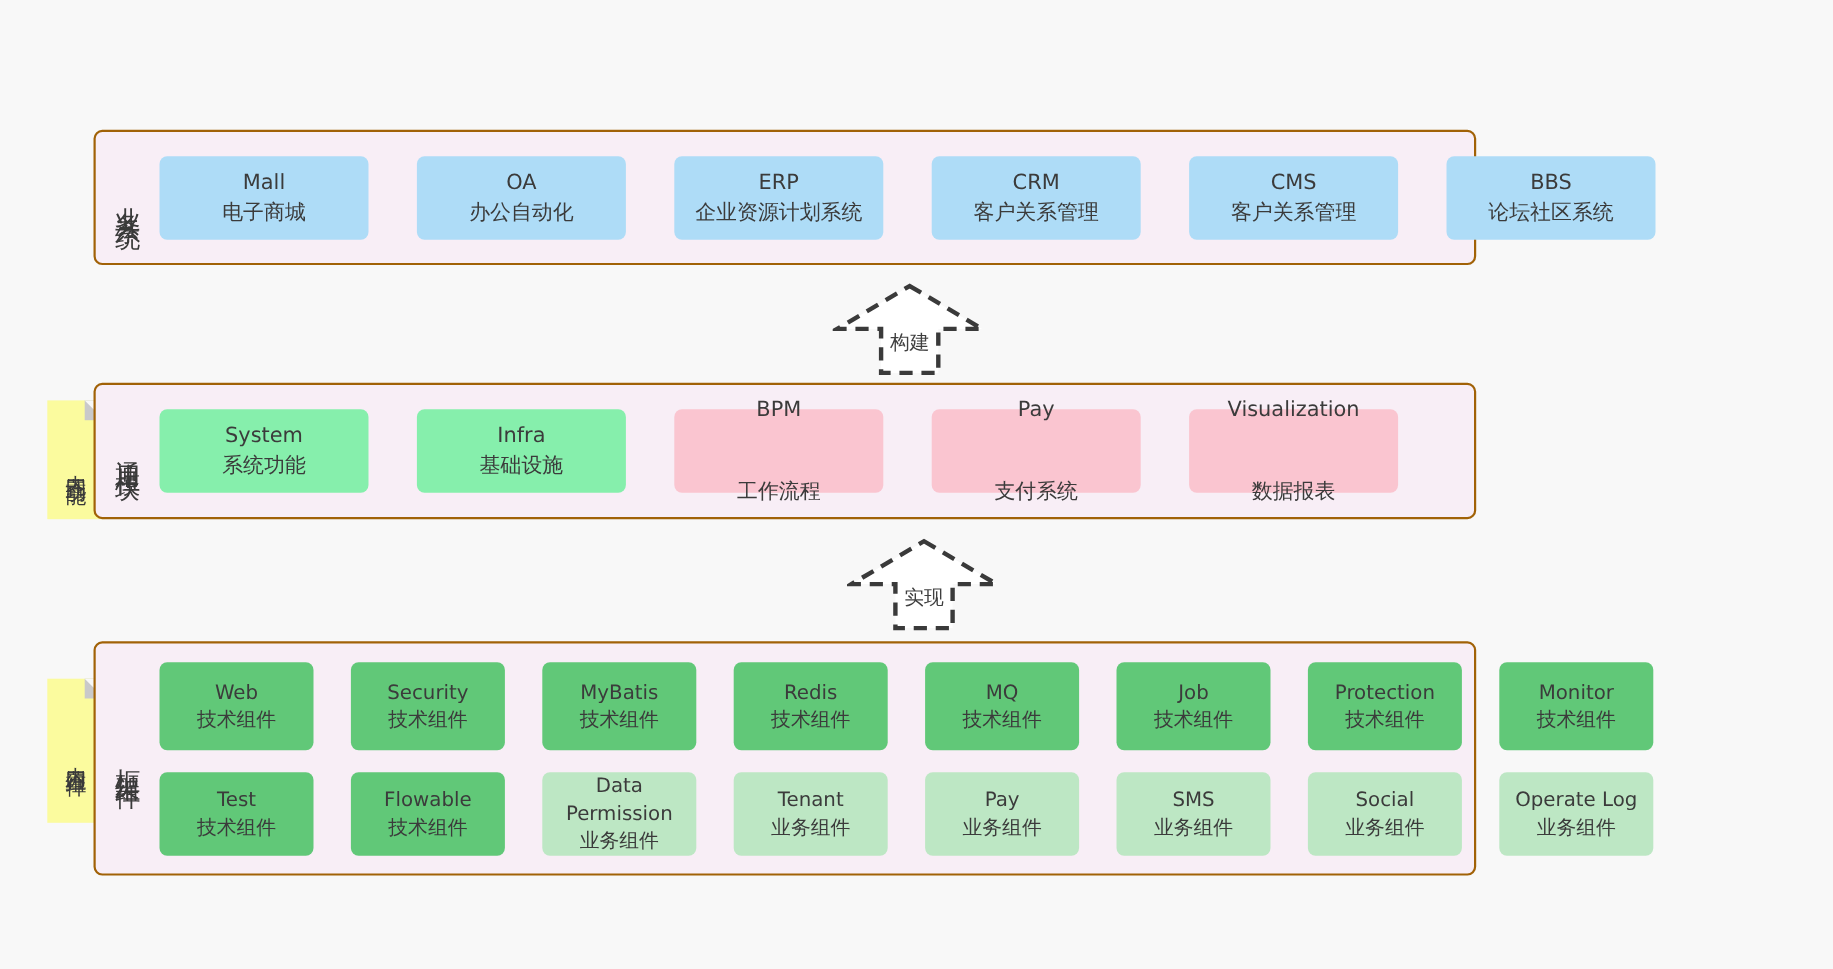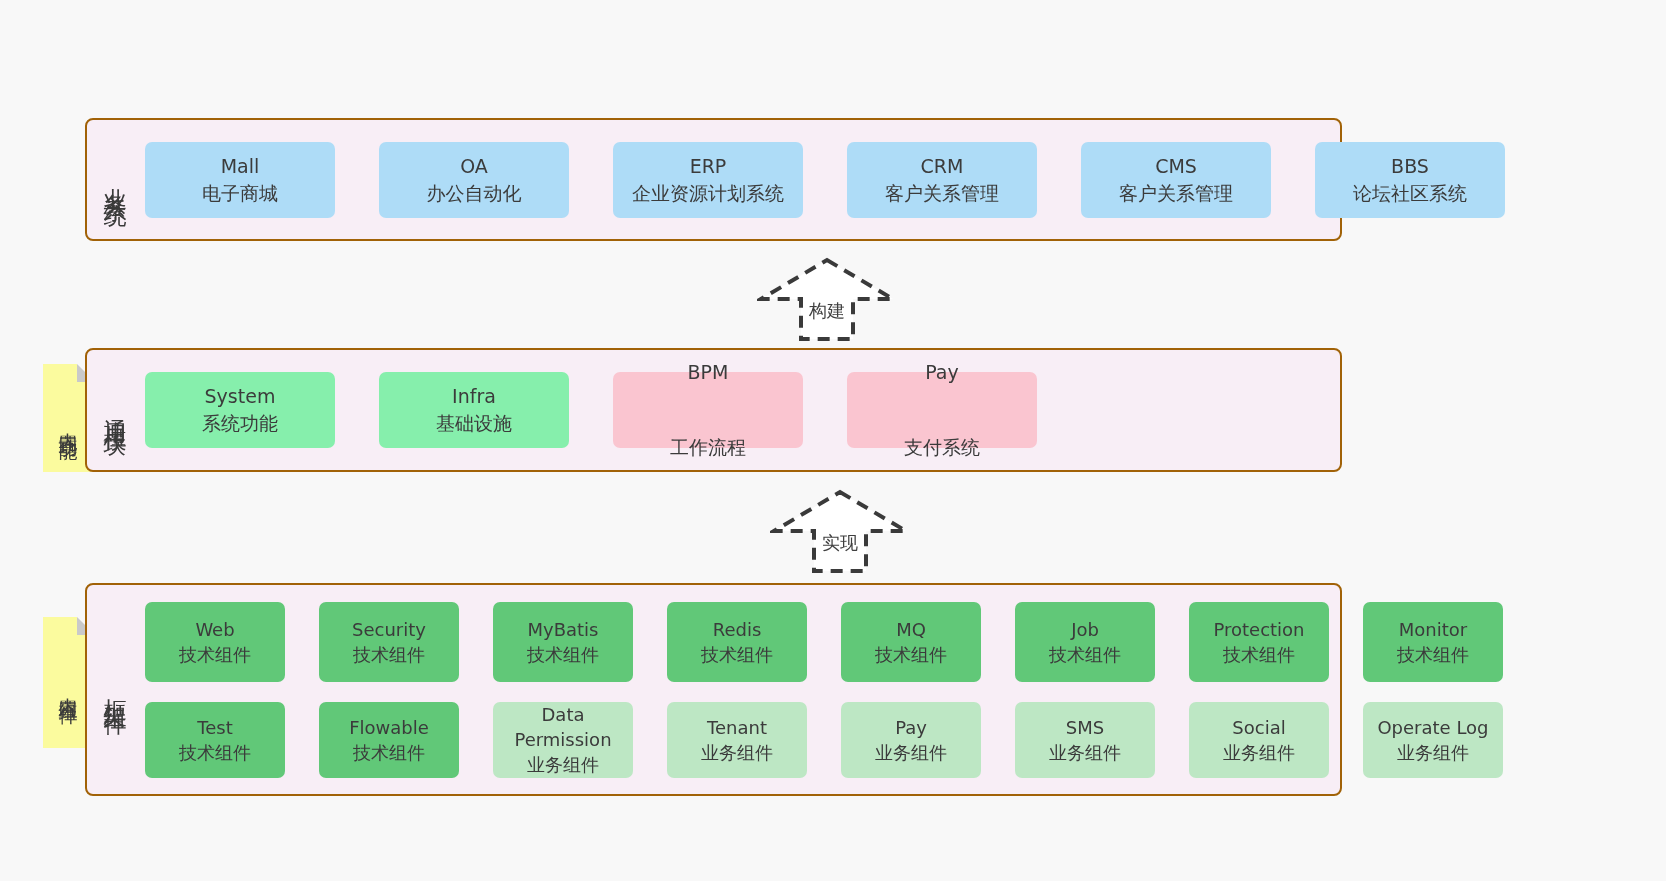--- a/index.html
+++ b/index.html
@@ -192,20 +192,24 @@
       <div>基础设施</div>
     </div>
     <div class="box pink">
       <div>BPM</div>
       <div>工作流程</div>
     </div>
     <div class="box pink">
       <div>Pay</div>
       <div>支付系统</div>
     </div>
+    <div class="box pink">
+      <div>Visualization</div>
+      <div>数据报表</div>
+    </div>
   </div>
 </div>
 
 <div class="arrow arrow2">
   <svg width="140" height="88" viewBox="0 0 140 88">
     <polygon points="70,5 136,44 96,44 96,84 44,84 44,44 4,44" fill="#ffffff" stroke="#3a3a3a" stroke-width="4" stroke-dasharray="12 8" stroke-linejoin="miter"></polygon>
   </svg>
   <div class="arrow-label">实现</div>
 </div>
 

